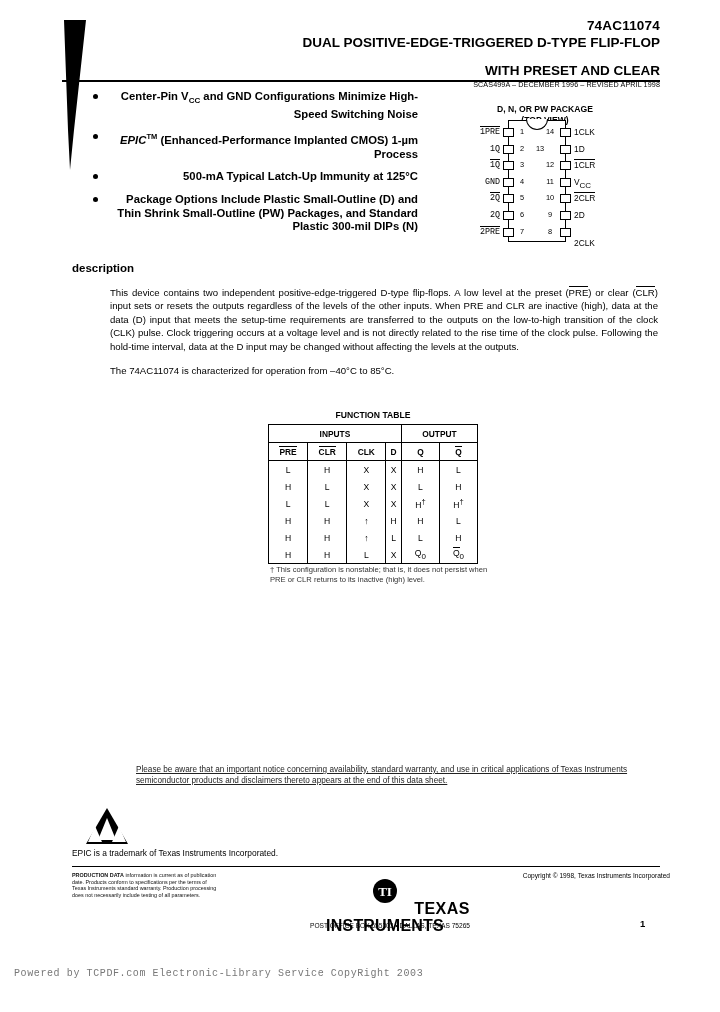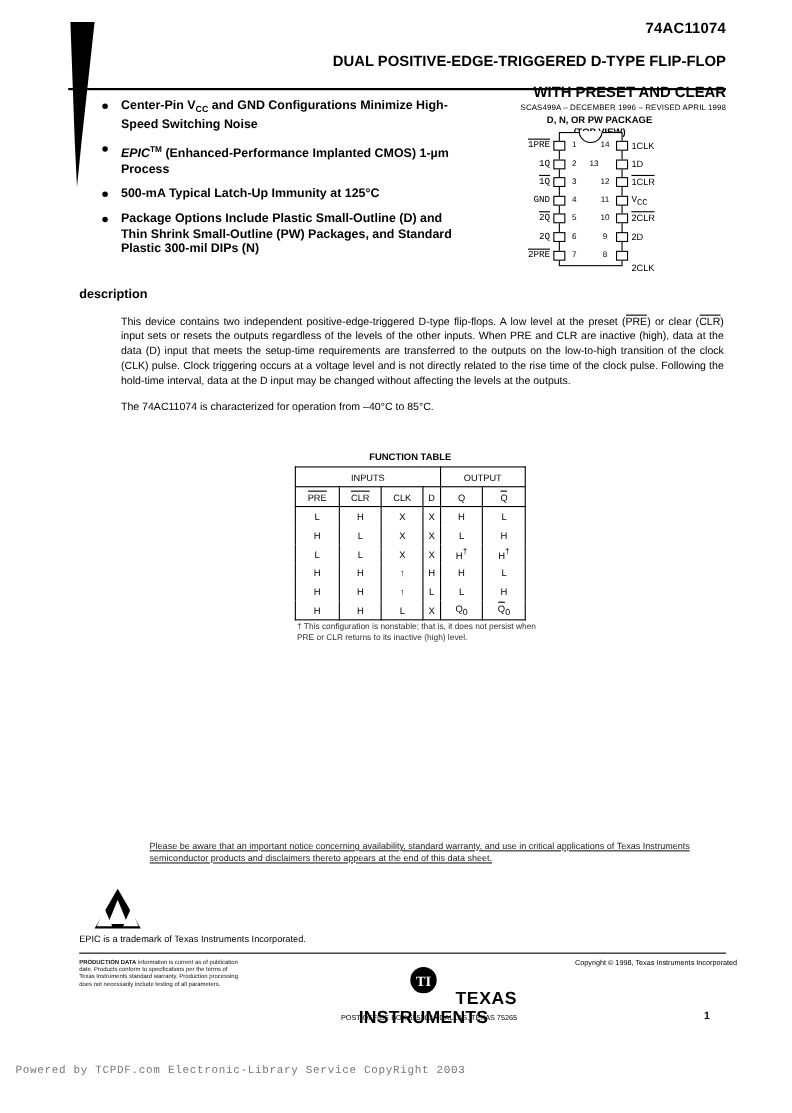--- a/index.html
+++ b/index.html
@@ -32,21 +32,21 @@
     text-align: right;
   }
   .header .part {
     font-size: 13.5px;
     font-weight: bold;
     letter-spacing: 0.2px;
   }
   .header .title1 {
     font-size: 13.5px;
     font-weight: bold;
-    margin-top: 15px;
+    margin-top: 2px;
   }
   .header .title2 {
     font-size: 13.5px;
     font-weight: bold;
     margin-top: 13px;
   }
   .header .docid {
     font-size: 7.2px;
     margin-top: 2px;
     letter-spacing: 0.1px;
@@ -68,20 +68,21 @@
     width: 26px;
     height: 150px;
   }
 
   
   .bullets {
     position: absolute;
     left: 88px;
     top: 90px;
     width: 330px;
+    text-align: right;
   }
   .bullet {
     position: relative;
     padding-left: 22px;
     margin-bottom: 9px;
     font-size: 11.3px;
     font-weight: bold;
     line-height: 13.6px;
   }
   .bullet:before {
@@ -199,21 +200,21 @@
     border-collapse: collapse;
     font-size: 8.6px;
   }
   table.ft th, table.ft td {
     border: 1px solid #000;
     text-align: center;
     padding: 1px 0;
     height: 15px;
     font-weight: normal;
   }
-  table.ft th { font-weight: normal; font-size: 8.4px; }
+  table.ft th { font-weight: bold; font-size: 8.4px; }
   table.ft tr.data td { border-top: none; border-bottom: none; }
   table.ft tr.first-data td { border-top: 1px solid #000; }
   table.ft tr.last-data td { border-bottom: 1px solid #000; }
   .ft-note {
     position: absolute;
     left: 270px;
     top: 565px;
     width: 220px;
     font-size: 7.6px;
     line-height: 9.6px;
@@ -373,21 +374,21 @@
         <div class="pin-num" style="left: 66px; top: 7px;">14</div>
         <div class="pin-lbl" style="left: 96px; top: 7px;">1CLK</div>
         <div class="pin" style="left: 82px; top: 24.6px;"></div>
         <div class="pin-num" style="left: 56px; top: 23.6px;">13</div>
         <div class="pin-lbl" style="left: 96px; top: 23.6px;">1D</div>
         <div class="pin" style="left: 82px; top: 41.2px;"></div>
         <div class="pin-num" style="left: 66px; top: 40.2px;">12</div>
         <div class="pin-lbl" style="left: 96px; top: 40.2px;"><span class="ovr">1CLR</span></div>
         <div class="pin" style="left: 82px; top: 57.8px;"></div>
         <div class="pin-num" style="left: 66px; top: 56.8px;">11</div>
-        <div class="pin-lbl" style="left: 96px; top: 56.8px; font-family: Liberation Mono, monospace;">V<sub class="sm">CC</sub></div>
+        <div class="pin-lbl" style="left: 96px; top: 56.8px;">V<sub class="sm">CC</sub></div>
         <div class="pin" style="left: 82px; top: 74.4px;"></div>
         <div class="pin-num" style="left: 66px; top: 73.4px;">10</div>
         <div class="pin-lbl" style="left: 96px; top: 73.4px;"><span class="ovr">2CLR</span></div>
         <div class="pin" style="left: 82px; top: 91px;"></div>
         <div class="pin-num" style="left: 66px; top: 90px;">9</div>
         <div class="pin-lbl" style="left: 96px; top: 90px;">2D</div>
         <div class="pin" style="left: 82px; top: 107.6px;"></div>
         <div class="pin-num" style="left: 66px; top: 106.6px;">8</div>
         <div class="pin-lbl" style="left: 96px; top: 118px; text-align: center;">2CLK</div>
       </div>

